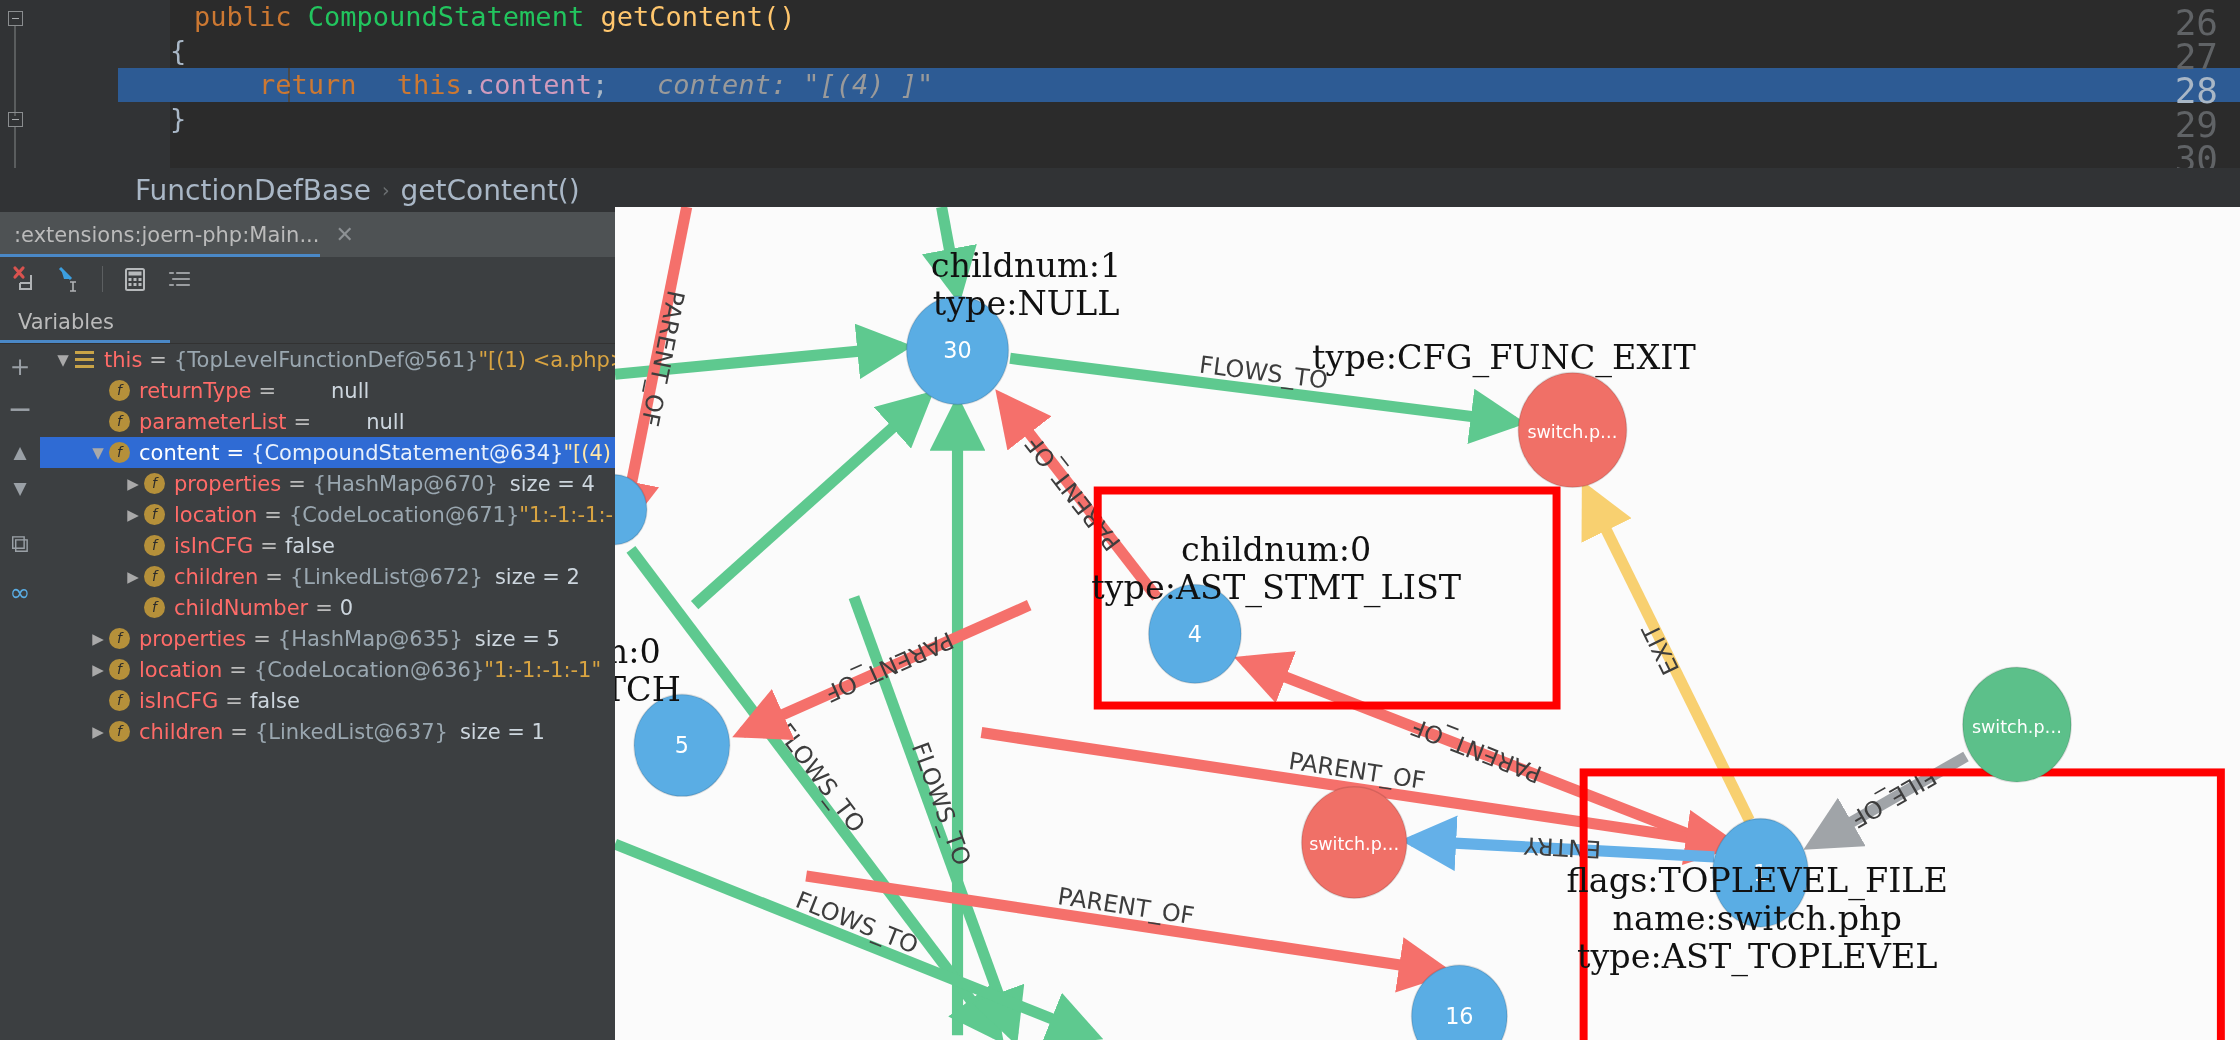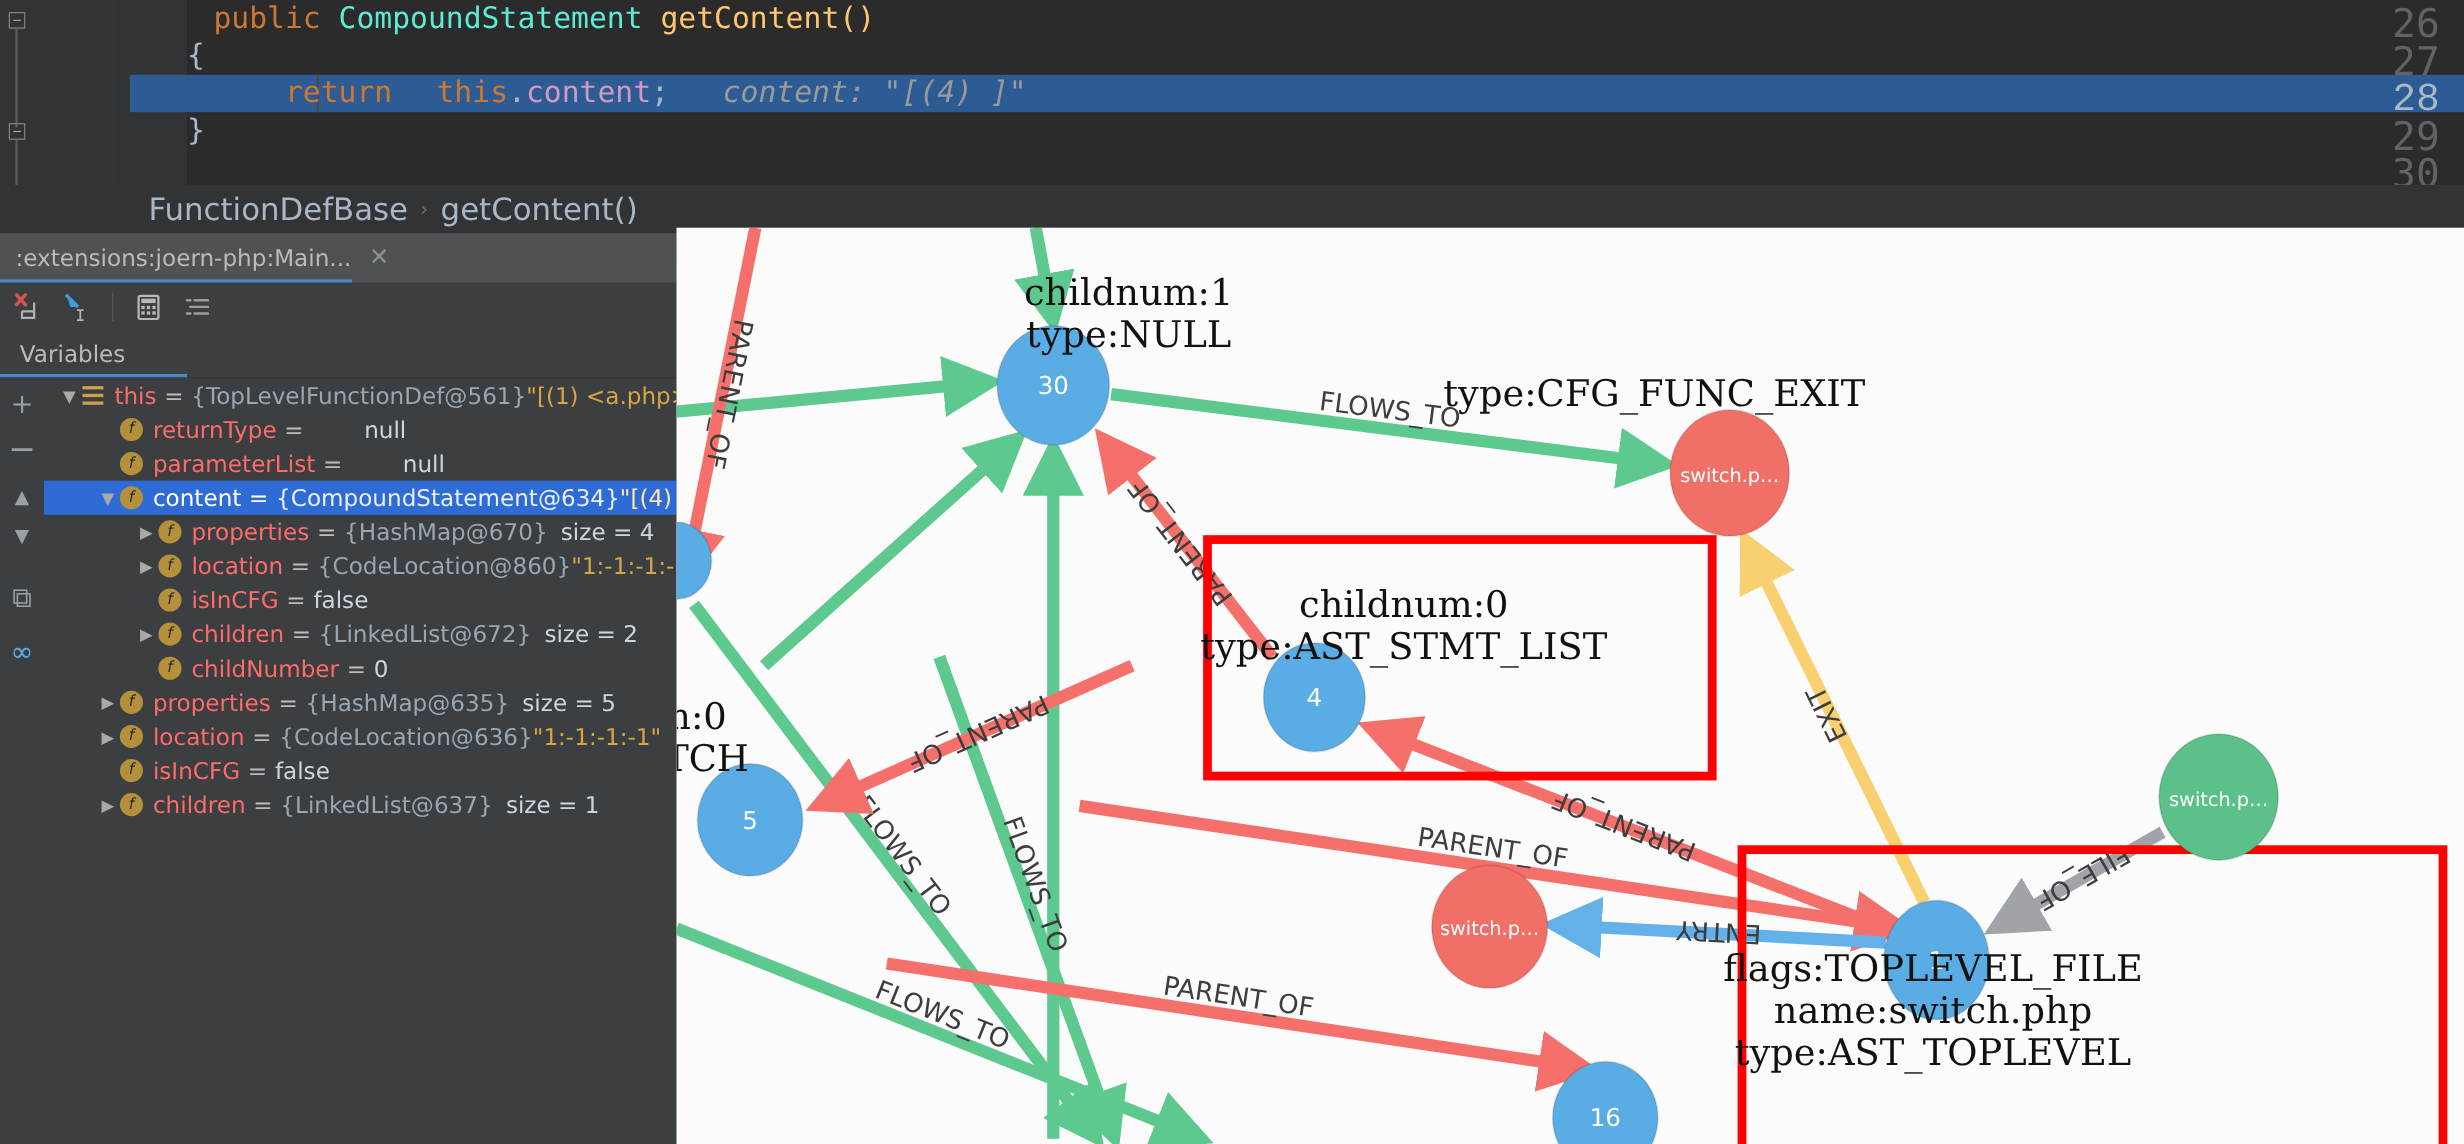--- a/index.html
+++ b/index.html
@@ -12,21 +12,21 @@
   .gutter-line{position:absolute;right:22px;color:#606366;font-family:"DejaVu Sans Mono","Liberation Mono",monospace;font-size:36px;}
   .fold-col{position:absolute;left:108px;top:0;width:62px;height:238px;background:#313335;}
   .fold-line{position:absolute;left:14px;width:2px;background:#5a5d5e;}
   .fold-box{position:absolute;left:8px;width:15px;height:15px;border:1px solid #8a8d8f;box-sizing:border-box;}
   .fold-box:after{content:"";position:absolute;left:3px;top:6px;width:7px;height:1px;background:#a9acae;}
   .code-line{position:absolute;left:170px;height:34px;line-height:34px;white-space:pre;
              font-family:"DejaVu Sans Mono","Liberation Mono",monospace;font-size:27px;}
   .hl-line{position:absolute;left:118px;right:0;height:34px;background:#2d5b94;}
   .hl-bar{position:absolute;left:170px;top:0;width:2px;height:34px;background:#4a4a4a;}
   .kw{color:#cc7832;margin-left:24px;}
-  .cls{color:#5eead4;}
+  .cls{color:#22c55e;}
   .mth{color:#ffc66d;}
   .pln{color:#a9b7c6;}
   .fld{color:#d09bbd;}
   .hint{color:#9a9a9a;font-style:italic;}
   .brace{color:#a9b7c6;}
 
   
   .breadcrumb{position:absolute;left:0;top:168px;width:2240px;height:44px;background:#313335;
               display:flex;align-items:center;padding-left:135px;box-sizing:border-box;}
   .crumb{color:#a9b7c6;font-size:28px;}
@@ -87,21 +87,21 @@
   <div class="editor">
     <div class="gutter"></div>
     <div class="fold-col"></div>
 
     <div class="hl-line" style="top:68px;">
       <div class="hl-bar"></div>
     </div>
 
     <div class="gutter-line" style="top:2px;">26</div>
     <div class="gutter-line" style="top:36px;">27</div>
-    <div class="gutter-line" style="top:70px;color:#a9b7c6;font-family:Liberation Mono, monospace;">28</div>
+    <div class="gutter-line" style="top:70px;color:#a9b7c6;">28</div>
     <div class="gutter-line" style="top:104px;">29</div>
     <div class="gutter-line" style="top:138px;">30</div>
 
     <div class="fold-box" style="top:11px;"></div>
     <div class="fold-line" style="top:26px;height:90px;"></div>
     <div class="fold-box" style="top:112px;"></div>
     <div class="fold-line" style="top:127px;height:45px;"></div>
 
     <div class="code-line" style="top:0px;"><span class="kw">public </span><span class="cls">CompoundStatement </span><span class="mth">getContent()</span></div>
     <div class="code-line" style="top:34px;"><span class="brace">{</span></div>
@@ -225,21 +225,21 @@
             <span class="nm">properties</span>
             <span class="eq">=</span>
             <span class="val-ref">{HashMap@670}</span>
             <span class="val-size">size = 4</span>
           </div>
           <div class="row" style="padding-left: 82px;">
             <span class="tw">▶</span>
             <span class="ic-f">f</span>
             <span class="nm">location</span>
             <span class="eq">=</span>
-            <span class="val-ref">{CodeLocation@860}</span>
+            <span class="val-ref">{CodeLocation@671}</span>
             <span class="val-str"> "1:-1:-1:-1"</span>
           </div>
           <div class="row" style="padding-left: 82px;">
             <span class="tw empty">▶</span>
             <span class="ic-f">f</span>
             <span class="nm">isInCFG</span>
             <span class="eq">=</span>
             <span class="val-bool">false</span>
           </div>
           <div class="row" style="padding-left: 82px;">

